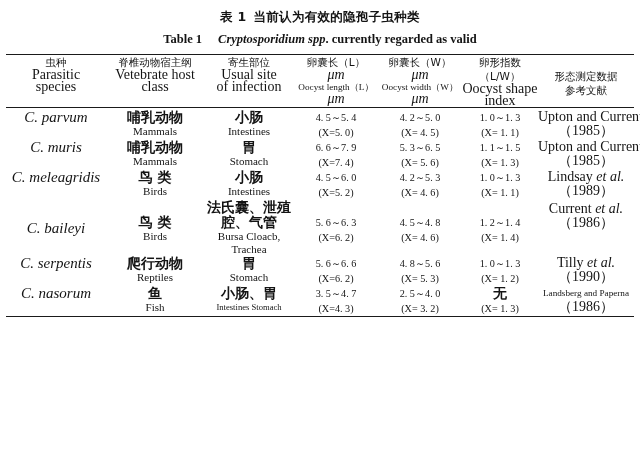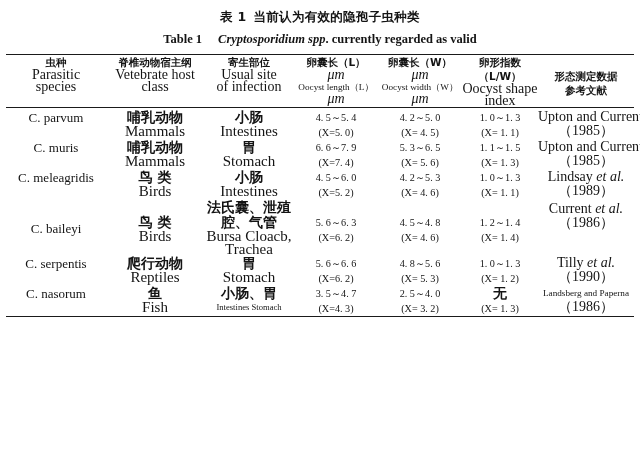--- a/index.html
+++ b/index.html
@@ -72,21 +72,21 @@
     text-align: center;
     font-weight: normal;
   }
 
   
   .hd {
     padding: 5px 1px 4px 1px;
   }
   .hd .cn {
     font-family: "DejaVu Sans", "Liberation Sans", sans-serif;
-    font-weight: bold;
+    font-weight: normal;
     font-size: 10.5px;
     line-height: 14px;
     display: block;
     white-space: nowrap;
   }
   .hd .unit {
     font-size: 14px;
     line-height: 12px;
     display: block;
     font-style: italic;
@@ -107,33 +107,34 @@
   .bd { padding: 3px 1px 3px 1px; }
   .bd .cn {
     font-family: "DejaVu Sans", "Liberation Sans", sans-serif;
     font-weight: bold;
     font-size: 14px;
     line-height: 15px;
     display: block;
     white-space: nowrap;
   }
   .bd .en {
-    font-size: 15px;
+    font-size: 11px;
     line-height: 13px;
     display: block;
     white-space: nowrap;
   }
   .bd .val {
     font-size: 10.2px;
     line-height: 15px;
     display: block;
     white-space: nowrap;
   }
   .bd .sp {
-    font-size: 13px;
+    font-size: 15px;
+    font-style: italic;
     line-height: 15px;
     display: block;
     white-space: nowrap;
   }
   .bd .ref {
     font-size: 14px;
     line-height: 14px;
     display: block;
     white-space: nowrap;
   }

